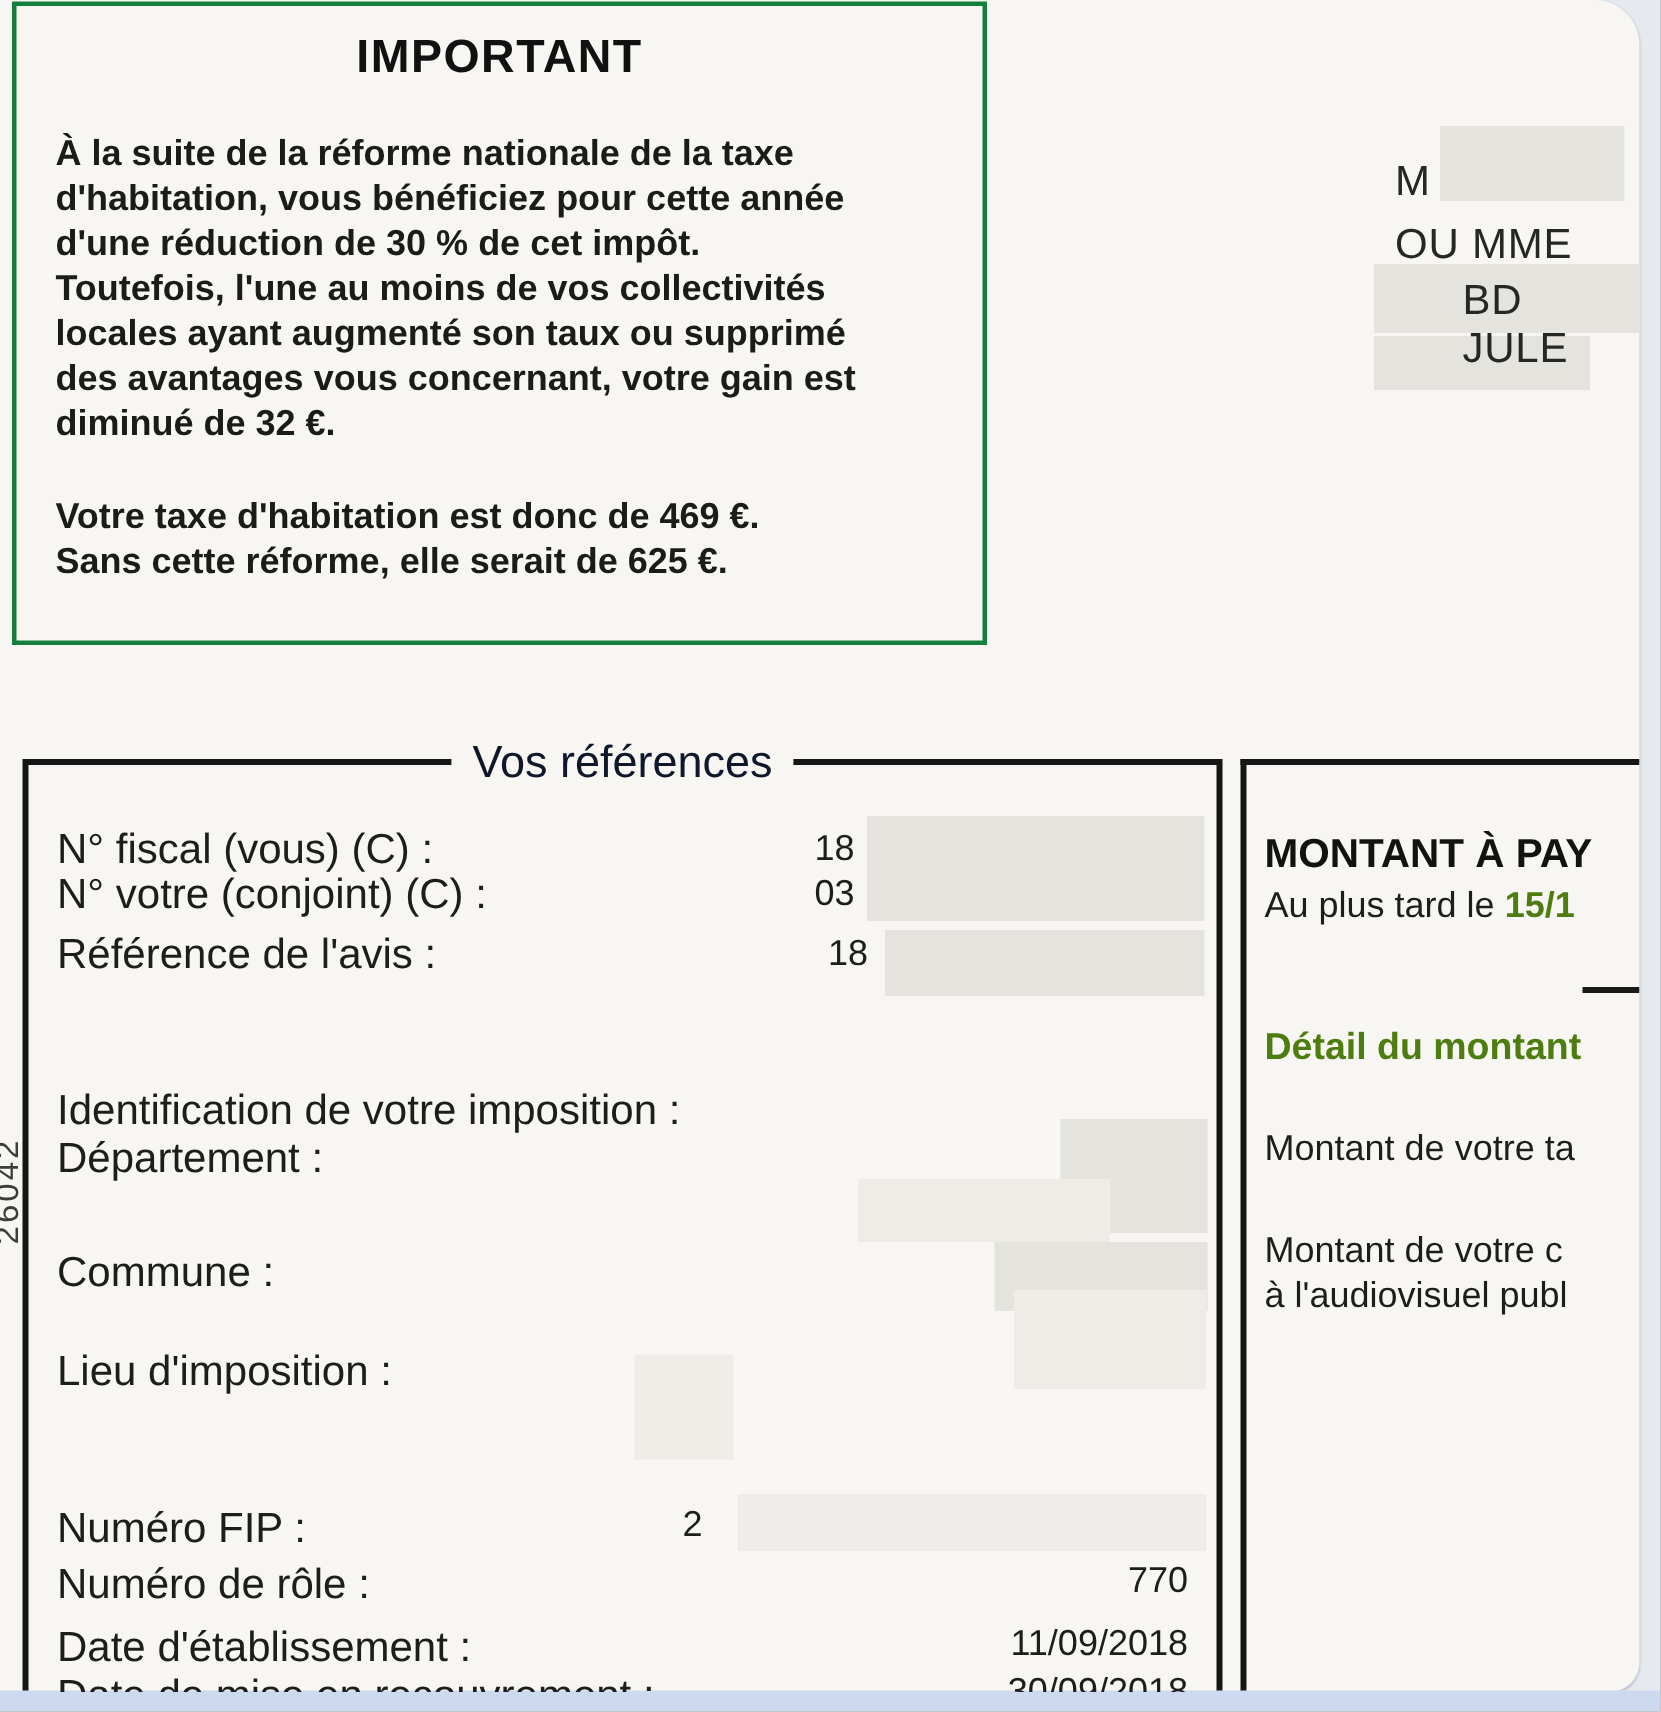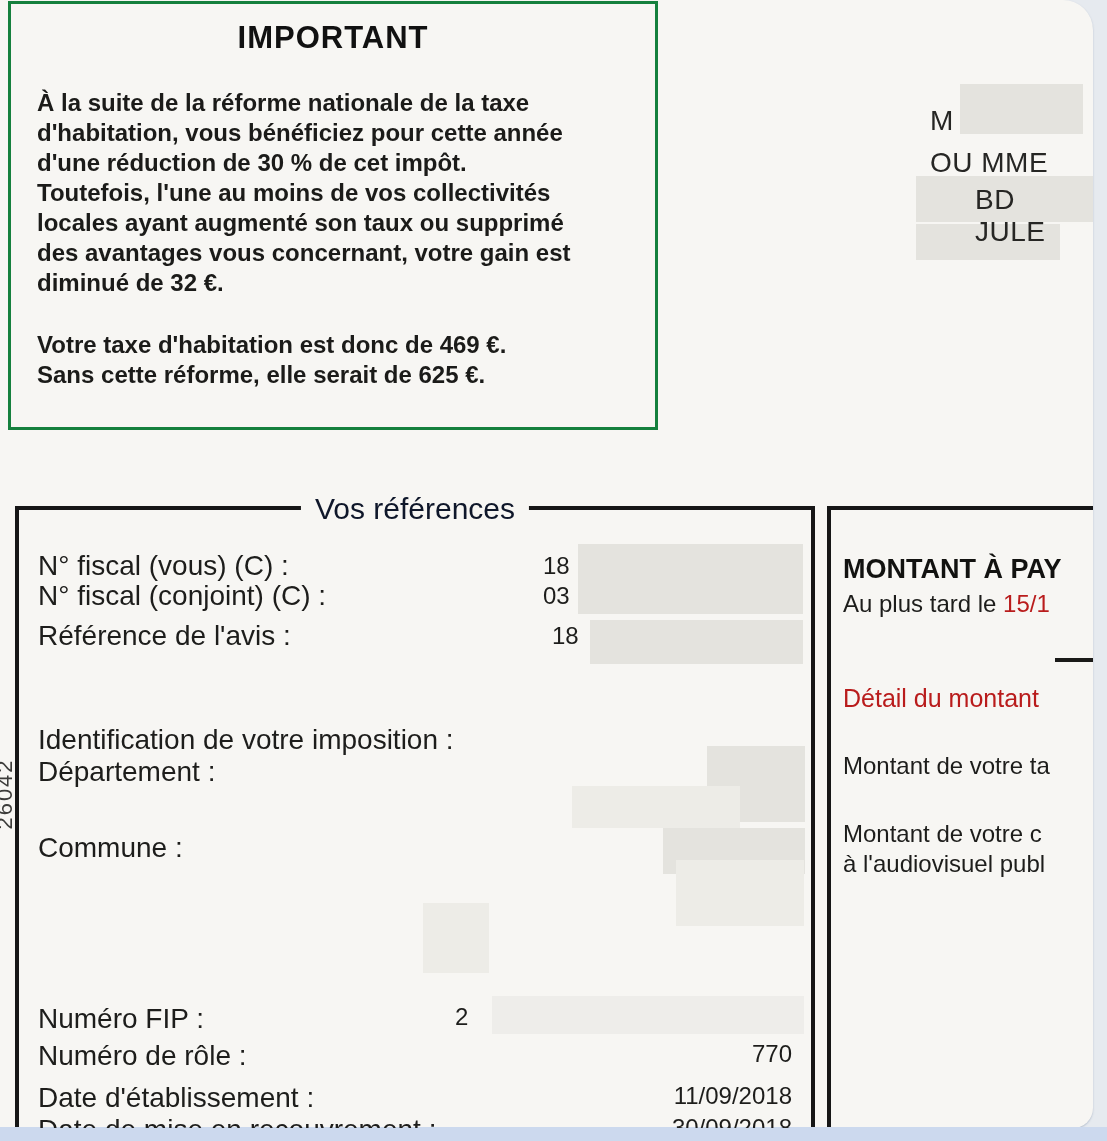--- a/index.html
+++ b/index.html
@@ -25,21 +25,21 @@
   .ref-box{position:absolute;left:15px;top:506px;width:800px;height:650px;border:4px solid #161616;}
   .ref-legend{position:absolute;top:-18px;left:50%;transform:translateX(-50%);
               background:#f7f6f3;padding:0 14px;font-size:30px;color:#0f172a;white-space:nowrap;}
   .ref-label{position:absolute;left:19px;font-size:28px;color:#1d1d1b;white-space:nowrap;z-index:3;}
   .ref-value{position:absolute;font-size:24px;color:#1d1d1b;white-space:nowrap;z-index:3;}
   .ref-value.r{right:19px;}
   
   .amt-box{position:absolute;left:827px;top:506px;width:266px;height:640px;
            border-left:4px solid #161616;border-top:4px solid #161616;overflow:hidden;}
   .amt-line{position:absolute;left:12px;font-size:24px;color:#1d1d1b;white-space:nowrap;}
-  .amt-bold{font-weight:normal;color:#b91c1c;}
+  .amt-bold{font-weight:bold;color:#4d7c0f;}
   .amt-title{font-size:27px;font-weight:bold;color:#121210;text-align:right;}
   .dash{position:absolute;left:224px;top:148px;width:80px;height:4px;background:#1a1a18;}
   
   .margin-note{position:absolute;left:-50px;top:781px;width:110px;height:26px;
                transform:rotate(-90deg);text-align:center;font-size:22px;letter-spacing:2px;
                color:#3c3c3a;z-index:3;}
 </style>
 </head>
 <body>
 
@@ -79,30 +79,31 @@
       <div class="redact" style="left:688px;top:236px;width:98px;height:76px;"></div>
       <div class="redact light" style="left:553px;top:276px;width:168px;height:42px;"></div>
       <div class="redact" style="left:644px;top:318px;width:142px;height:46px;"></div>
       <div class="redact light" style="left:657px;top:350px;width:128px;height:66px;"></div>
       <div class="redact light" style="left:404px;top:393px;width:66px;height:70px;"></div>
       <div class="redact lighter" style="left:473px;top:486px;width:312px;height:38px;"></div>
 
       <div class="ref-label" style="top:40px;">N° fiscal (vous) (C) :</div>
       <div class="ref-value" style="left:524px;top:42px;">18</div>
 
-      <div class="ref-label" style="top:70px;">N° fiscal (conjoint) (C) :</div>
+      <div class="ref-label" style="top:70px;">N° votre (conjoint) (C) :</div>
       <div class="ref-value" style="left:524px;top:72px;">03</div>
 
       <div class="ref-label" style="top:110px;">Référence de l'avis :</div>
       <div class="ref-value" style="left:533px;top:112px;">18</div>
 
       <div class="ref-label" style="top:214px;">Identification de votre imposition :</div>
       <div class="ref-label" style="top:246px;">Département :</div>
       <div class="ref-label" style="top:322px;text-align:center;">Commune :</div>
 
+      <div class="ref-label" style="top:388px;">Lieu d'imposition :</div>
 
       <div class="ref-label" style="top:493px;">Numéro FIP :</div>
       <div class="ref-value" style="left:436px;top:493px;">2</div>
 
       <div class="ref-label" style="top:530px;">Numéro de rôle :</div>
       <div class="ref-value r" style="top:530px;">770</div>
 
       <div class="ref-label" style="top:572px;">Date d'établissement :</div>
       <div class="ref-value r" style="top:572px;">11/09/2018</div>
 

